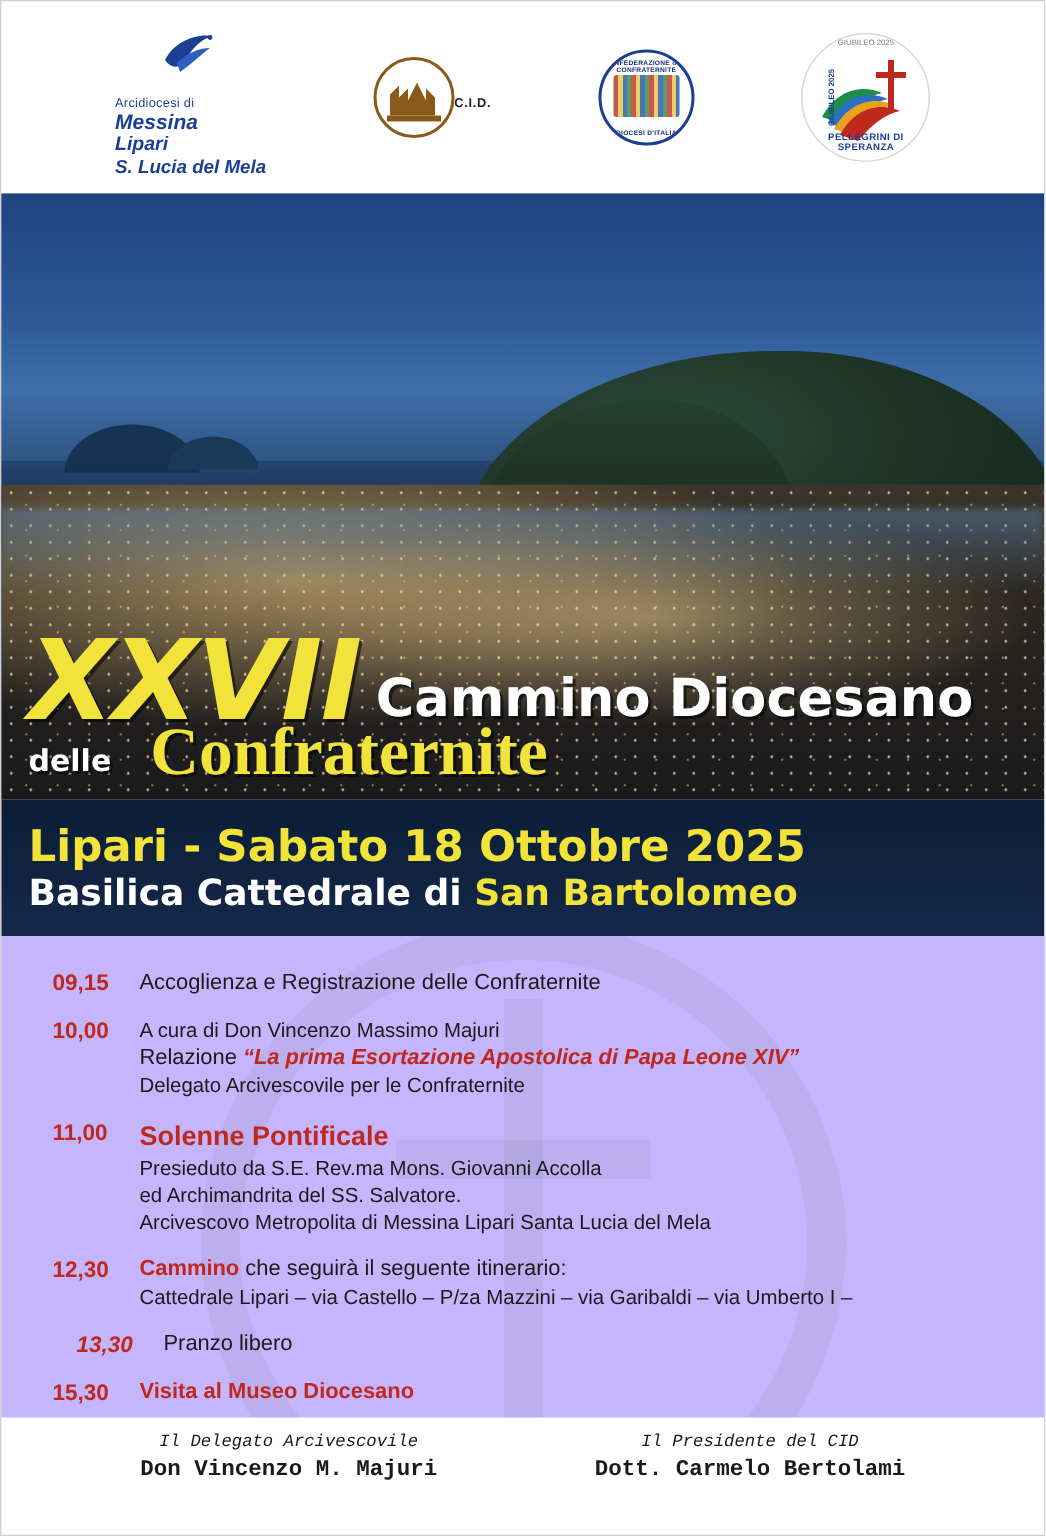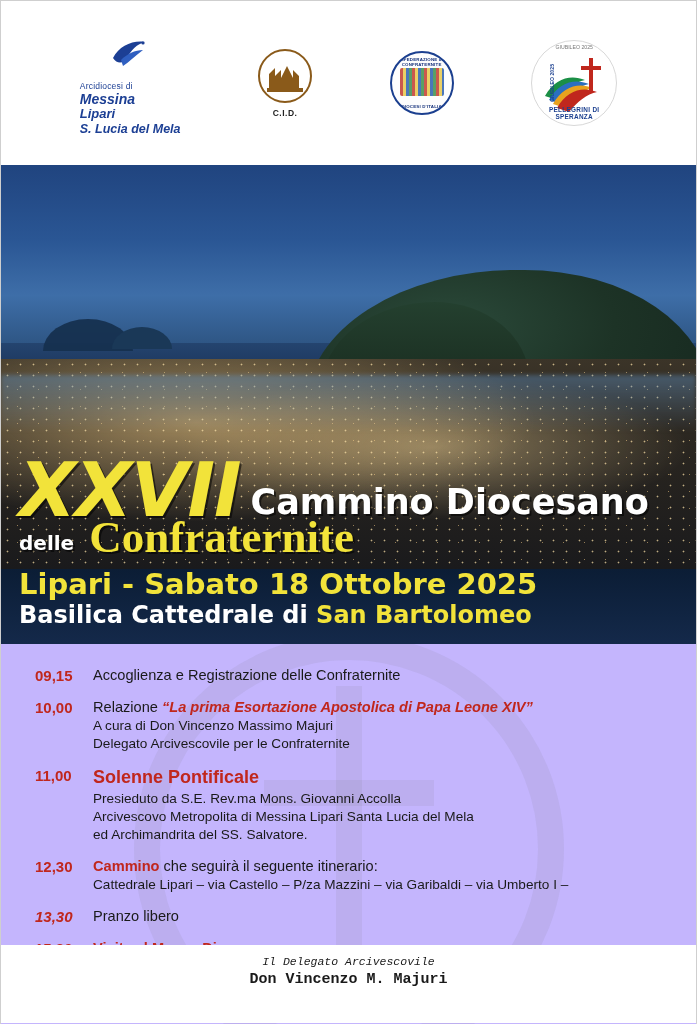--- a/index.html
+++ b/index.html
@@ -12,41 +12,41 @@
   .poster {
     position: relative;
     width: 697px; height: 1024px;
     background: #ffffff;
     border: 1px solid #cfcfcf;
   }
 
   
   .header {
     position: relative;
-    height: 164px;
+    height: 128px;
     display: flex;
     align-items: center;
     justify-content: space-around;
     padding: 0 40px;
     background: #ffffff;
   }
   .logo-block { display: flex; flex-direction: column; align-items: center; justify-content: center; }
 
   .logo-dio { display: flex; align-items: center; gap: 6px; }
   .dove {
     width: 46px; height: 46px; position: relative;
   }
   .dove svg { display:block; }
   .dio-text { line-height: 1.12; color: #1c3f94; }
   .dio-text .l1 { font-size: 8.5px; letter-spacing: .2px; }
   .dio-text .l2 { font-size: 14px; font-weight: bold; font-style: italic; }
   .dio-text .l3 { font-size: 13px; font-weight: bold; font-style: italic; }
   .dio-text .l4 { font-size: 12.5px; font-weight: bold; font-style: italic; }
 
-  .cid-wrap { display:flex; flex-direction:column; align-items:center; }
+  .cid-wrap { display:flex; flex-direction:row; align-items:center; }
   .cid-seal {
     width: 54px; height: 54px; border-radius: 50%;
     border: 2px solid #8a5a1a;
     background: #ffffff;
     display: flex; align-items: center; justify-content: center;
     overflow: hidden;
   }
   .cid-label { font-size: 8.5px; font-weight: bold; color: #222; margin-top: 5px; letter-spacing: .5px; }
 
   .conf-seal {
@@ -149,38 +149,38 @@
     color: #f2e33a;
     text-shadow: 2px 2px 0 rgba(0,0,0,.55);
     letter-spacing: -1px;
   }
   .t-right { display:flex; flex-direction:column; }
   .cammino {
     font-family: "DejaVu Sans", sans-serif;
     font-weight: bold; font-size: 35px; line-height: 1;
     color:#ffffff; text-shadow: 2px 2px 0 rgba(0,0,0,.55);
   }
-  .t-row2 { display:flex; align-items:flex-end; gap:15px; margin-top:-4px; }
+  .t-row2 { display:flex; align-items:flex-end; gap:26px; margin-top:-4px; }
   .delle {
     font-family:"DejaVu Sans", sans-serif;
     font-weight:bold; font-size:20px; color:#ffffff;
     text-shadow: 2px 2px 0 rgba(0,0,0,.55);
     padding-bottom:4px;
   }
   .confraternite {
     font-family: Liberation Serif, serif;
     font-weight: bold; font-size: 45px; line-height: .95;
     color: #f2e33a; text-shadow: 2px 2px 0 rgba(0,0,0,.55); text-align: right;
   }
 
   
   .band {
     background: linear-gradient(180deg,#0a1b31 0%, #12294a 55%, #163montage 100%);
     background: linear-gradient(180deg,#0b1d35 0%, #14294a 100%);
-    padding: 0 18px 14px 18px;
+    padding: 16px 18px 14px 18px;
   }
   .band .line1 {
     font-family:"DejaVu Sans", sans-serif;
     font-weight: bold; font-size: 29px; color:#f2e33a; line-height:1.1;
   }
   .band .line2 {
     font-family:"DejaVu Sans", sans-serif;
     font-weight: bold; font-size: 24px; color:#ffffff; line-height:1.2;
   }
   .band .line2 .hl { color:#f2e33a; }
@@ -206,21 +206,21 @@
   .watermark::after {
     content:""; position:absolute; left:50%; top:120px; transform:translateX(-50%);
     width: 170px; height: 26px; background: rgba(120,120,120,.10);
   }
   .item { position:relative; display:flex; margin-bottom: 13px; }
   .time {
     flex: 0 0 58px;
     font-size: 15px; font-weight: bold; color:#c0271d;
     padding-top: 1px;
   }
-  .time.italic { font-style: italic; }
+  .time.italic { font-style: italic; margin-left: 16px; }
   .body { flex: 1; }
   .body .l { font-size: 14.6px; color:#1a1a1a; line-height: 1.32; }
   .body .l.sub { font-size: 13.6px; }
   .red { color:#c0271d; font-weight: bold; }
   .red-big { color:#c0271d; font-weight: bold; font-size: 18px; }
   .it { }
   .itred { font-style: italic; font-weight: bold; color:#c0271d; }
 
   
   .footer {
@@ -329,32 +329,32 @@
     <div id="program-items">
         <div class="item">
           <div class="time">09,15</div>
           <div class="body">
             <div class="l"><span>Accoglienza e Registrazione delle Confraternite</span></div>
           </div>
         </div>
         <div class="item">
           <div class="time">10,00</div>
           <div class="body">
+            <div class="l sub"><span>A cura di Don Vincenzo Massimo Majuri</span></div>
             <div class="l"><span>Relazione </span><span class="itred">“La prima Esortazione Apostolica di Papa Leone XIV”</span></div>
-            <div class="l sub"><span>A cura di Don Vincenzo Massimo Majuri</span></div>
             <div class="l sub"><span>Delegato Arcivescovile per le Confraternite</span></div>
           </div>
         </div>
         <div class="item">
           <div class="time">11,00</div>
           <div class="body">
             <div class="l"><span class="red-big">Solenne Pontificale</span></div>
             <div class="l sub"><span>Presieduto da </span><span class="it">S.E. Rev.ma Mons. Giovanni Accolla</span></div>
+            <div class="l sub"><span>ed Archimandrita del SS. Salvatore.</span></div>
             <div class="l sub"><span>Arcivescovo Metropolita di Messina Lipari Santa Lucia del Mela</span></div>
-            <div class="l sub"><span>ed Archimandrita del SS. Salvatore.</span></div>
           </div>
         </div>
         <div class="item">
           <div class="time">12,30</div>
           <div class="body">
             <div class="l"><span class="red">Cammino </span><span>che seguirà il seguente itinerario:</span></div>
             <div class="l sub"><span>Cattedrale Lipari – via Castello – P/za Mazzini – via Garibaldi – via Umberto I –</span></div>
           </div>
         </div>
         <div class="item">
@@ -376,15 +376,19 @@
           </div>
         </div>
       </div>
   </div>
 
   <div class="footer">
     <div class="sig">
       <div class="role">Il Delegato Arcivescovile</div>
       <div class="name">Don Vincenzo M. Majuri</div>
     </div>
+    <div class="sig">
+      <div class="role">Il Presidente del CID</div>
+      <div class="name">Dott. Carmelo Bertolami</div>
+    </div>
   </div>
 
 </div>
 
 </body></html>

